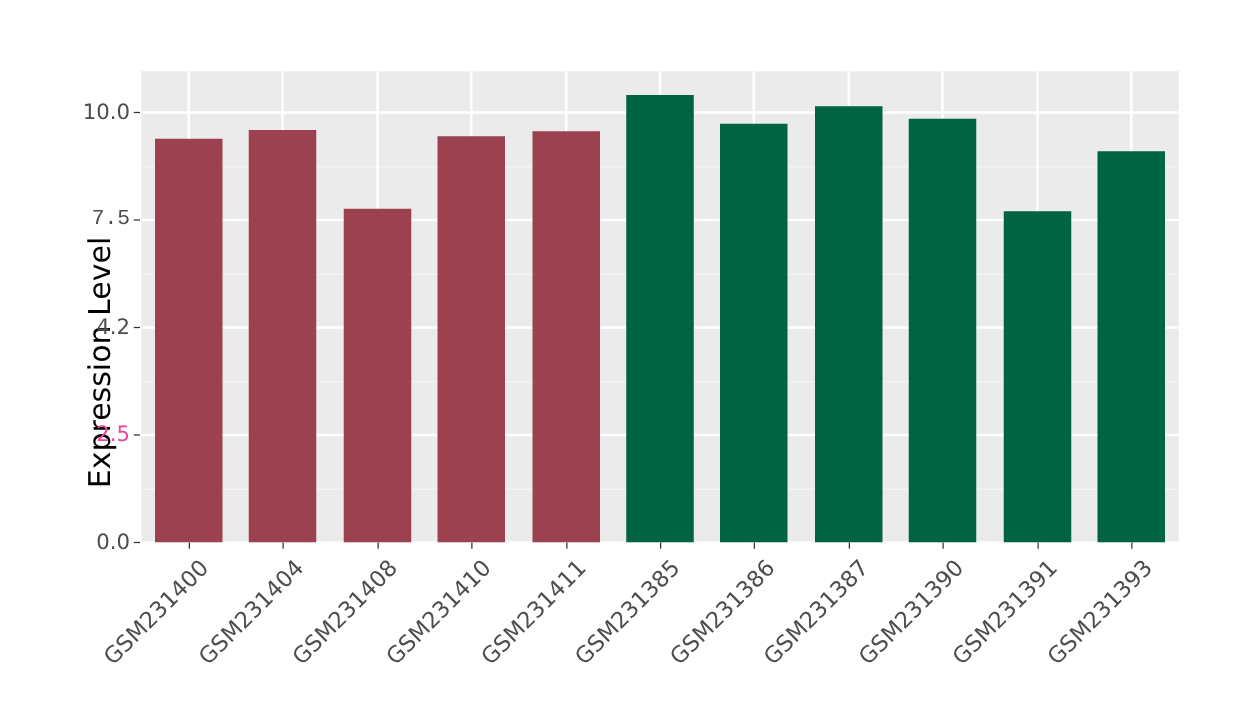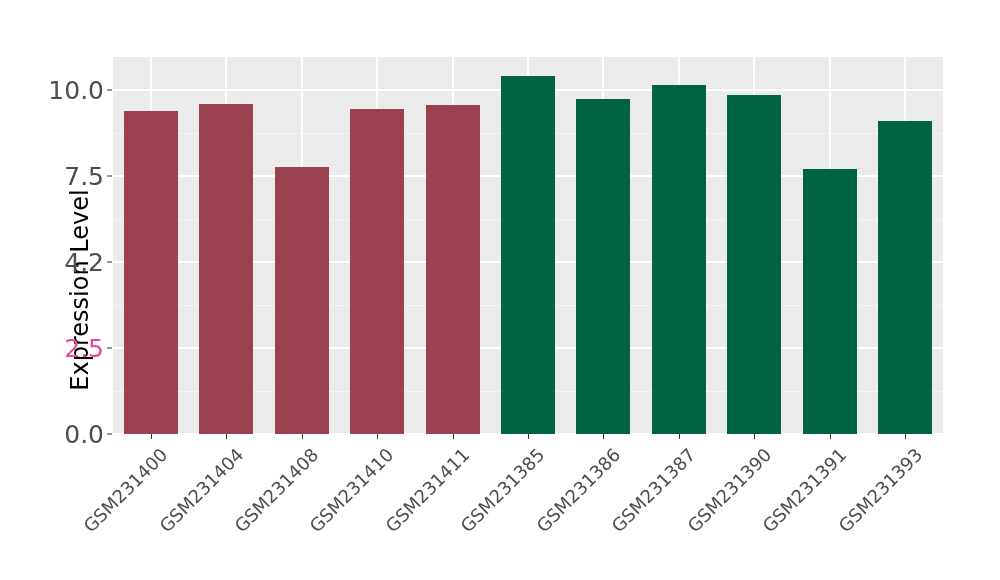--- a/index.html
+++ b/index.html
@@ -43,21 +43,21 @@
     white-space: nowrap;
     letter-spacing: 0px;
   }
 
   
   .y-tick-label {
     position: absolute;
     right: 0;
     width: 100%;
     text-align: right;
-    font-size: 25px;
+    font-size: 17px;
     color: #4d4d4d;
     transform: translateY(-50%);
     white-space: nowrap;
   }
   #y-tick-labels {
     position: absolute;
     left: 0px;
     top: 0px;
     width: 104px;
     height: 580px;
@@ -151,21 +151,21 @@
 <body>
 
 <div id="chart-root">
 
   <div class="y-axis-title">Expression Level</div>
 
   <div id="y-tick-labels">
       <div class="y-tick-label" style="top: 434px; color: rgb(77, 77, 77); text-align: right;">0.0</div>
       <div class="y-tick-label" style="top: 347.927px; color: #ec4899;">2.5</div>
       <div class="y-tick-label" style="top: 261.854px; color: rgb(77, 77, 77);">4.2</div>
-      <div class="y-tick-label" style="top: 175.781px; color: rgb(77, 77, 77);">7.5</div>
+      <div class="y-tick-label" style="top: 175.781px; color: rgb(77, 77, 77); font-family: Liberation Mono, monospace;">7.5</div>
       <div class="y-tick-label" style="top: 89.7078px; color: rgb(77, 77, 77);">10.0</div>
     </div>
 
   <div id="panel">
       <div class="grid-minor" style="top: 333.963px; background: rgb(245, 245, 245);"></div>
       <div class="grid-minor" style="top: 247.89px; background: rgb(245, 245, 245);"></div>
       <div class="grid-minor" style="top: 161.817px; background: rgb(245, 245, 245);"></div>
       <div class="grid-minor" style="top: 75.7443px; background: rgb(245, 245, 245);"></div>
       <div class="grid-major" style="top: 376px; background: rgb(255, 255, 255);"></div>
       <div class="grid-major" style="top: 289.927px; background: rgb(255, 255, 255);"></div>

